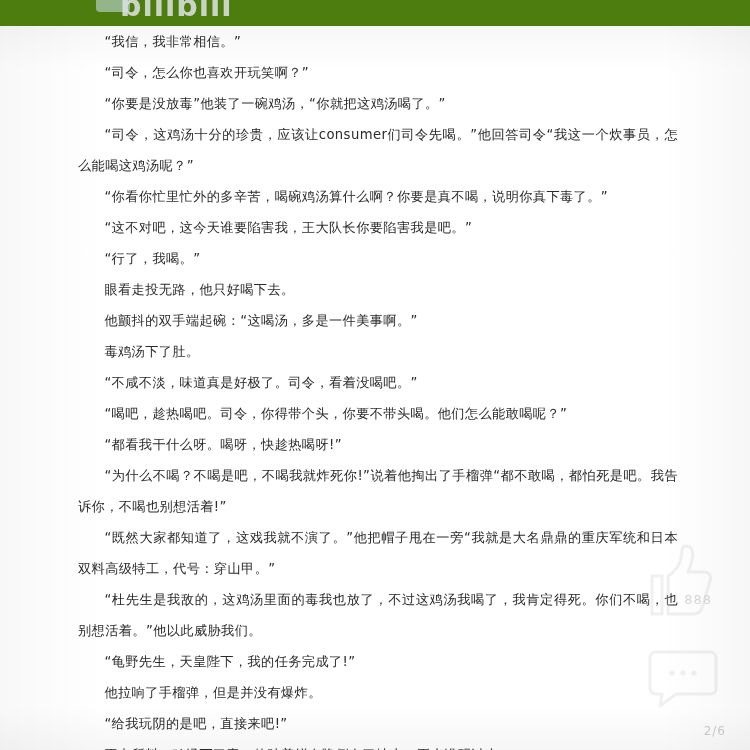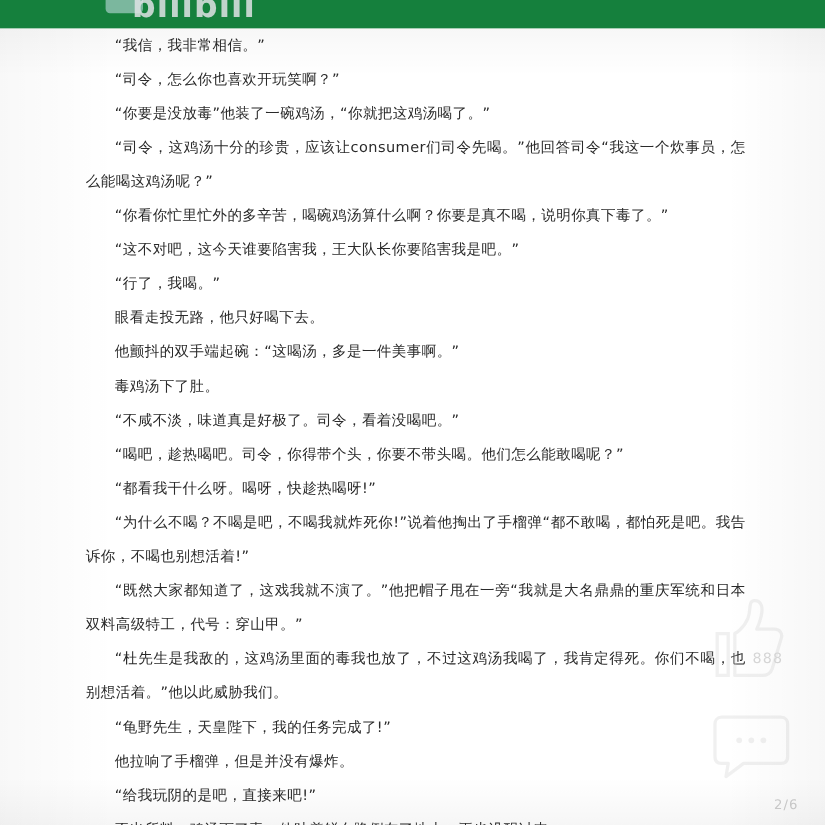--- a/index.html
+++ b/index.html
@@ -15,21 +15,21 @@
     position: relative;
   }
 
   
   #top-band {
     position: absolute;
     top: 0;
     left: 0;
     width: 750px;
     height: 26px;
-    background: #15803d;
+    background: #4d7c0f;
     overflow: hidden;
   }
   #bili-wm {
     position: absolute;
     top: -12px;
     left: 120px;
     font-size: 30px;
     font-weight: bold;
     color: #dfe3e6;
     letter-spacing: 1px;

